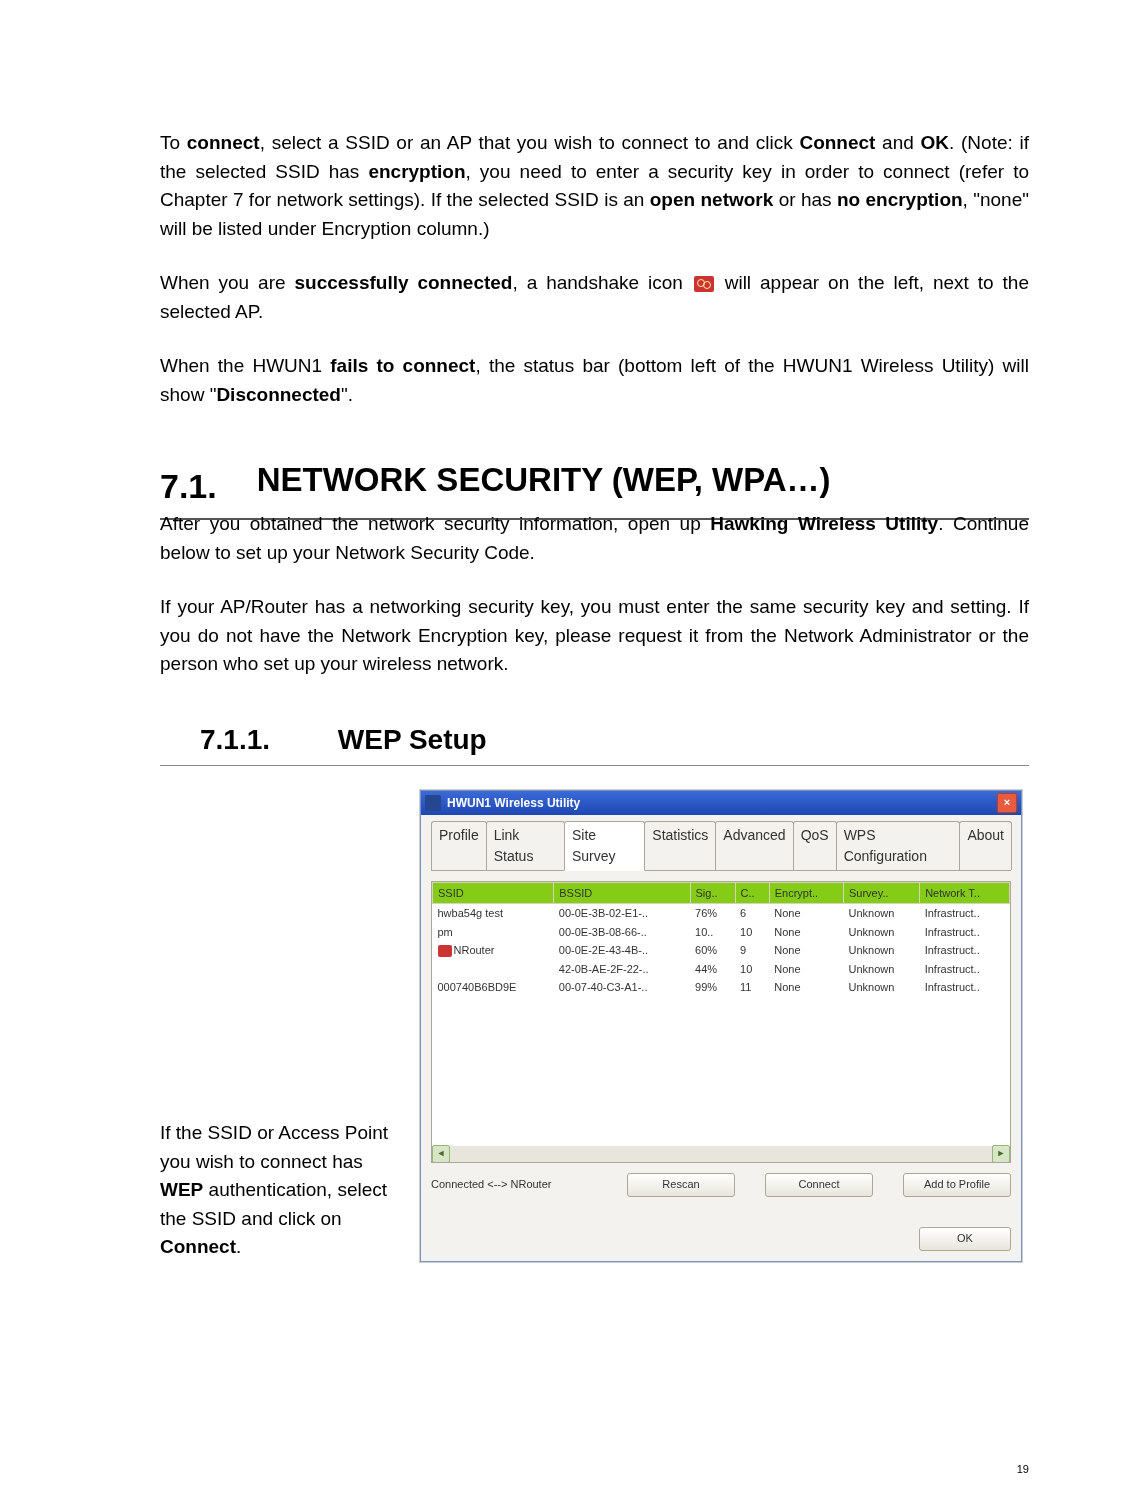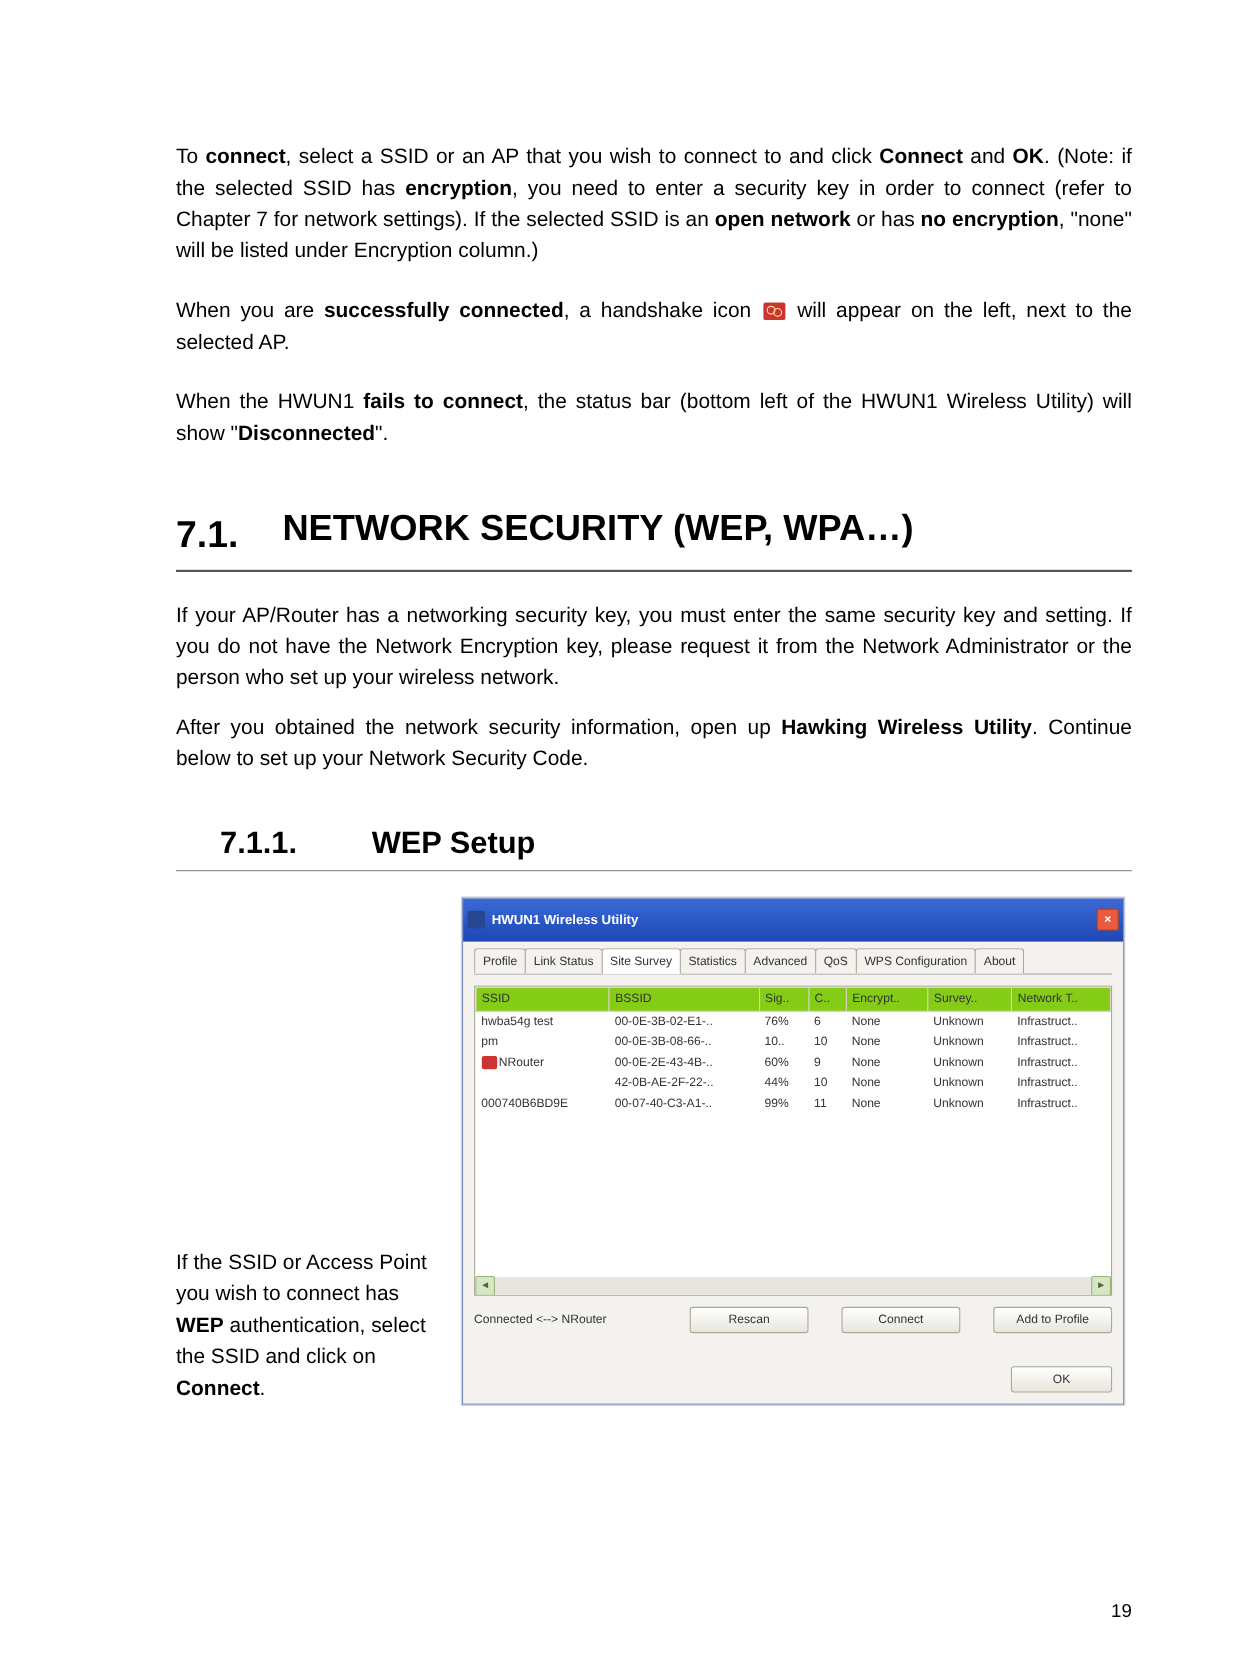--- a/index.html
+++ b/index.html
@@ -10,41 +10,41 @@
   .hsicon{display:inline-block;width:20px;height:16px;background:#c33;border-radius:2px;vertical-align:middle;position:relative;margin:0 2px;}
   .hsicon::before{content:"";position:absolute;left:3px;top:3px;width:6px;height:6px;border:1.5px solid #ffeb99;border-radius:50%;}
   .hsicon::after{content:"";position:absolute;right:3px;bottom:3px;width:6px;height:6px;border:1.5px solid #ffeb99;border-radius:50%;}
   h2.section{font-size:33px;font-weight:bold;margin:46px 0 0 0;padding-bottom:6px;border-bottom:2px solid #555;display:flex;gap:40px;}
   h2.section .num{font-size:34px;display:inline-block;padding-top:6px;}
   h3.subsection{font-size:28px;font-weight:bold;margin:40px 0 24px 0;padding:0 0 4px 40px;border-bottom:1px solid #888;}
   h3.subsection .num{margin-right:60px;}
   .row{display:flex;gap:20px;align-items:flex-end;}
   .leftcol{width:240px;font-size:19px;line-height:1.5;}
   .dlg{width:600px;border:1px solid #7a93c4;background:#f3f2ee;font-family:Tahoma,Arial,sans-serif;font-size:11px;color:#333;position:relative;box-shadow:0 0 0 1px #cfcfcf;}
-  .titlebar{height:39px;background:linear-gradient(#3b6ad6,#1d47b5);color:#fff;font-weight:bold;font-size:12px;display:flex;align-items:center;padding:0 4px;justify-content:space-between;}
+  .titlebar{height:24px;background:linear-gradient(#3b6ad6,#1d47b5);color:#fff;font-weight:bold;font-size:12px;display:flex;align-items:center;padding:0 4px;justify-content:space-between;}
   .titlebar .ticon{width:16px;height:16px;background:#26468f;border-radius:2px;margin-right:6px;display:inline-block;}
   .titlebar .ttxt{flex:1;}
   .closebtn{width:18px;height:18px;background:#e85b3f;border:1px solid #b84020;color:#fff;font-weight:bold;display:flex;align-items:center;justify-content:center;border-radius:2px;font-size:11px;}
   .dlgbody{padding:6px 10px 12px 10px;}
-  .tabs{display:flex;gap:0;border-bottom:1px solid #aca899;font-size:11px;}
+  .tabs{display:flex;gap:0;border-bottom:1px solid #aca899;font-size:14px;}
   .tab{padding:3px 7px 3px 7px;background:#f3f2ee;border:1px solid #aca899;border-bottom:none;border-radius:3px 3px 0 0;margin-right:-1px;position:relative;}
   .tab.active{background:#fff;z-index:2;border-bottom:1px solid #fff;margin-bottom:-1px;}
   .listwrap{border:1px solid #aca899;background:#fff;margin-top:10px;height:280px;overflow:hidden;position:relative;}
   table.listview{width:100%;border-collapse:collapse;font-size:11px;}
   table.listview th{background:#84cc16;border:1px solid #d8d2bd;font-weight:normal;text-align:left;padding:2px 5px;white-space:nowrap;}
   table.listview td{border-bottom:0;padding:1px 5px;white-space:nowrap;}
   tr.rowsel td{background:#3468d1;color:#fff;}
   .rowhs{display:inline-block;width:14px;height:12px;background:#c33;border-radius:2px;vertical-align:middle;margin-right:2px;}
   .hscroll{position:absolute;left:0;right:0;bottom:0;height:16px;background:#e8e6dc;display:flex;align-items:center;justify-content:space-between;}
   .sbtn{width:16px;height:16px;background:#d6e6c6;border:1px solid #9ab57a;border-radius:2px;display:flex;align-items:center;justify-content:center;font-size:9px;color:#4a6b2a;}
   .statusrow{display:flex;align-items:center;margin-top:10px;gap:30px;}
   .statusrow .status{flex:1;font-size:11px;}
   .btn{min-width:86px;height:22px;border:1px solid #aca899;background:linear-gradient(#fff,#e7e5db);border-radius:3px;font-size:11px;display:flex;align-items:center;justify-content:center;padding:0 10px;}
   .okrow{display:flex;justify-content:flex-end;margin:18px 10px 10px 0;}
-  .pagenum{position:absolute;right:110px;bottom:30px;font-size:17px;}
+  .pagenum{position:absolute;right:110px;bottom:30px;font-size:11px;}
 </style>
 </head>
 <body>
 
 <div class="page">
 
   <p class="para">
     <span>To </span><b>connect</b><span>, select a SSID or an AP that you wish to connect to and click </span><b>Connect</b><span> and </span><b>OK</b><span>.  (Note: if the selected SSID has </span><b>encryption</b><span>, you need to enter a security key in order to connect (refer to Chapter 7 for network settings). If the selected SSID is an </span><b>open network</b><span> or has </span><b>no encryption</b><span>, "none" will be listed under Encryption column.)</span>
   </p>
 
@@ -54,25 +54,25 @@
 
   <p class="para">
     <span>When the HWUN1 </span><b>fails to connect</b><span>, the status bar (bottom left of the HWUN1 Wireless Utility) will show "</span><b>Disconnected</b><span>".</span>
   </p>
 
   <h2 class="section">
     <span class="num">7.1.</span>
     <span>NETWORK SECURITY (WEP, WPA…)</span>
   </h2>
 
-  <p class="para" style="margin-top:26px;">If your AP/Router has a networking security key, you must enter the same security key and setting.  If you do not have the Network Encryption key, please request it from the Network Administrator or the person who set up your wireless network.</p>
-
   <p class="para" style="margin-top:-10px;">
     <span>After you obtained the network security information, open up </span><b>Hawking Wireless Utility</b><span>.  Continue below to set up your Network Security Code.</span>
   </p>
+
+  <p class="para" style="margin-top:26px;">If your AP/Router has a networking security key, you must enter the same security key and setting.  If you do not have the Network Encryption key, please request it from the Network Administrator or the person who set up your wireless network.</p>
 
   <h3 class="subsection">
     <span class="num">7.1.1.</span>
     <span>WEP Setup</span>
   </h3>
 
   <div class="row">
     <div class="leftcol">
       <span>If the SSID or Access Point you wish to connect has </span><b>WEP</b><span> authentication, select the SSID and click on </span><b>Connect</b><span>.</span>
     </div>

